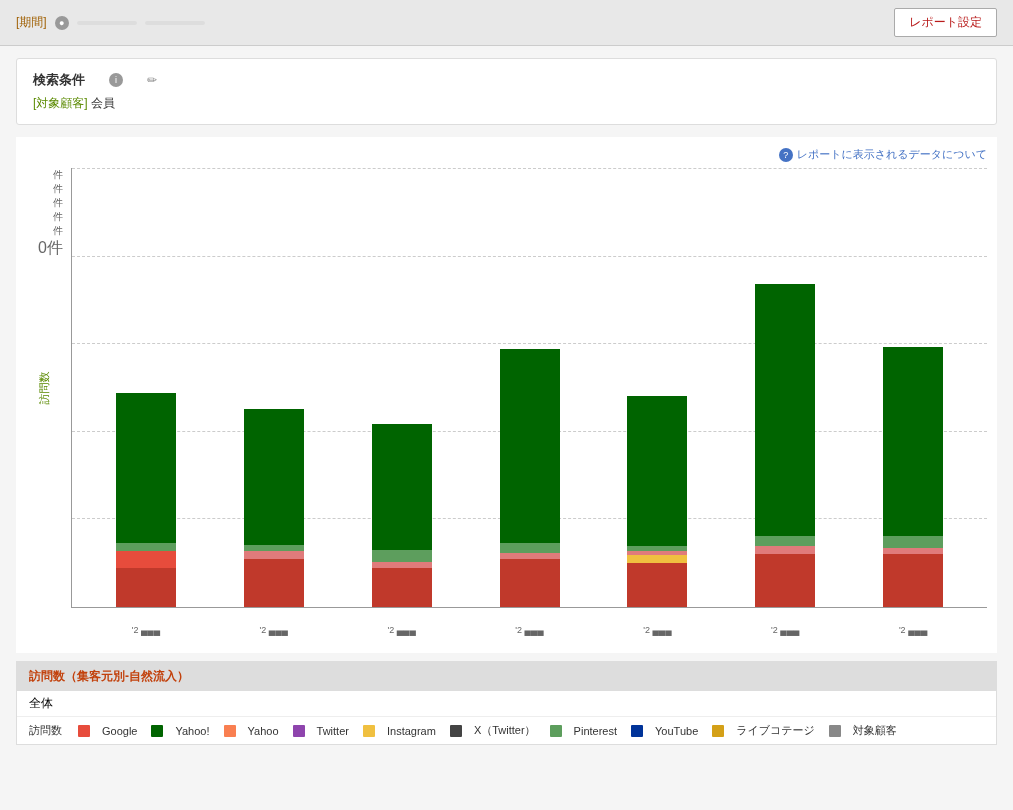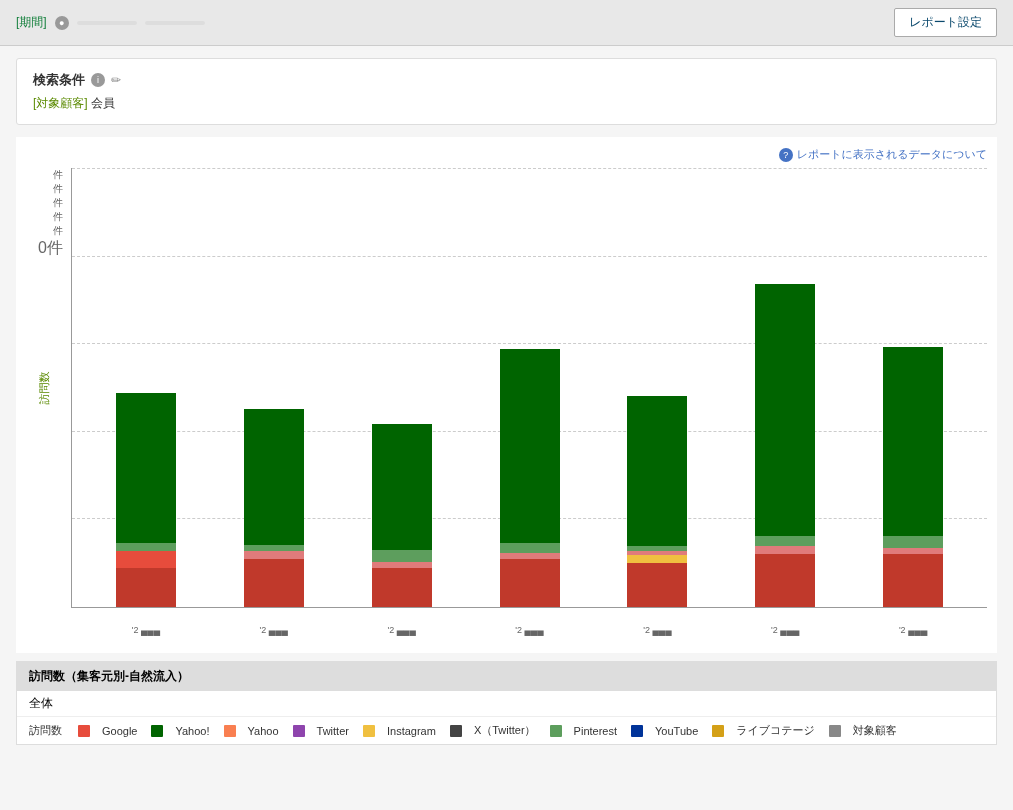--- a/index.html
+++ b/index.html
@@ -11,49 +11,49 @@
       display: flex;
       align-items: center;
       justify-content: space-between;
       border-bottom: 1px solid #ccc;
     }
     .top-bar-left {
       display: flex;
       align-items: center;
       gap: 8px;
     }
-    .period-label { font-size: 12px; color: #15803d; }
+    .period-label { font-size: 12px; color: #a16207; }
     .period-value {
       background: #ddd;
       border-radius: 3px;
       padding: 2px 30px;
       font-size: 11px;
       color: #999;
     }
     .report-settings-btn {
       border: 1px solid #aaa;
       background: #fff;
       padding: 5px 14px;
       font-size: 12px;
       cursor: pointer;
       border-radius: 2px;
-      color: #0c4a6e;
+      color: #b91c1c;
     }
 
     .search-conditions {
       background: #fff;
       margin: 12px 16px;
       padding: 12px 16px;
       border: 1px solid #ddd;
       border-radius: 3px;
     }
     .search-conditions-header {
       display: flex;
       align-items: center;
-      gap: 6px;
+      gap: 24px;
       margin-bottom: 6px;
     }
     .search-conditions-title { font-size: 13px; font-weight: bold; }
     .info-icon {
       width: 14px; height: 14px; border-radius: 50%;
       background: #999; color: #fff;
       display: inline-flex; align-items: center; justify-content: center;
       font-size: 9px; cursor: pointer;
     }
     .edit-icon { color: #888; font-size: 12px; cursor: pointer; }
@@ -154,21 +154,21 @@
     .legend-section {
       margin: 0 16px;
       background: #fff;
       border: 1px solid #ddd;
     }
     .legend-title-bar {
       background: #ddd;
       padding: 6px 12px;
       font-size: 12px;
       font-weight: bold;
-      color: #000000;
+      color: #c2410c;
     }
     .legend-subtitle {
       padding: 4px 12px;
       font-size: 12px;
       color: #000000;
       border-bottom: 1px solid #eee;
     }
     .legend-row {
       display: flex;
       align-items: center;

